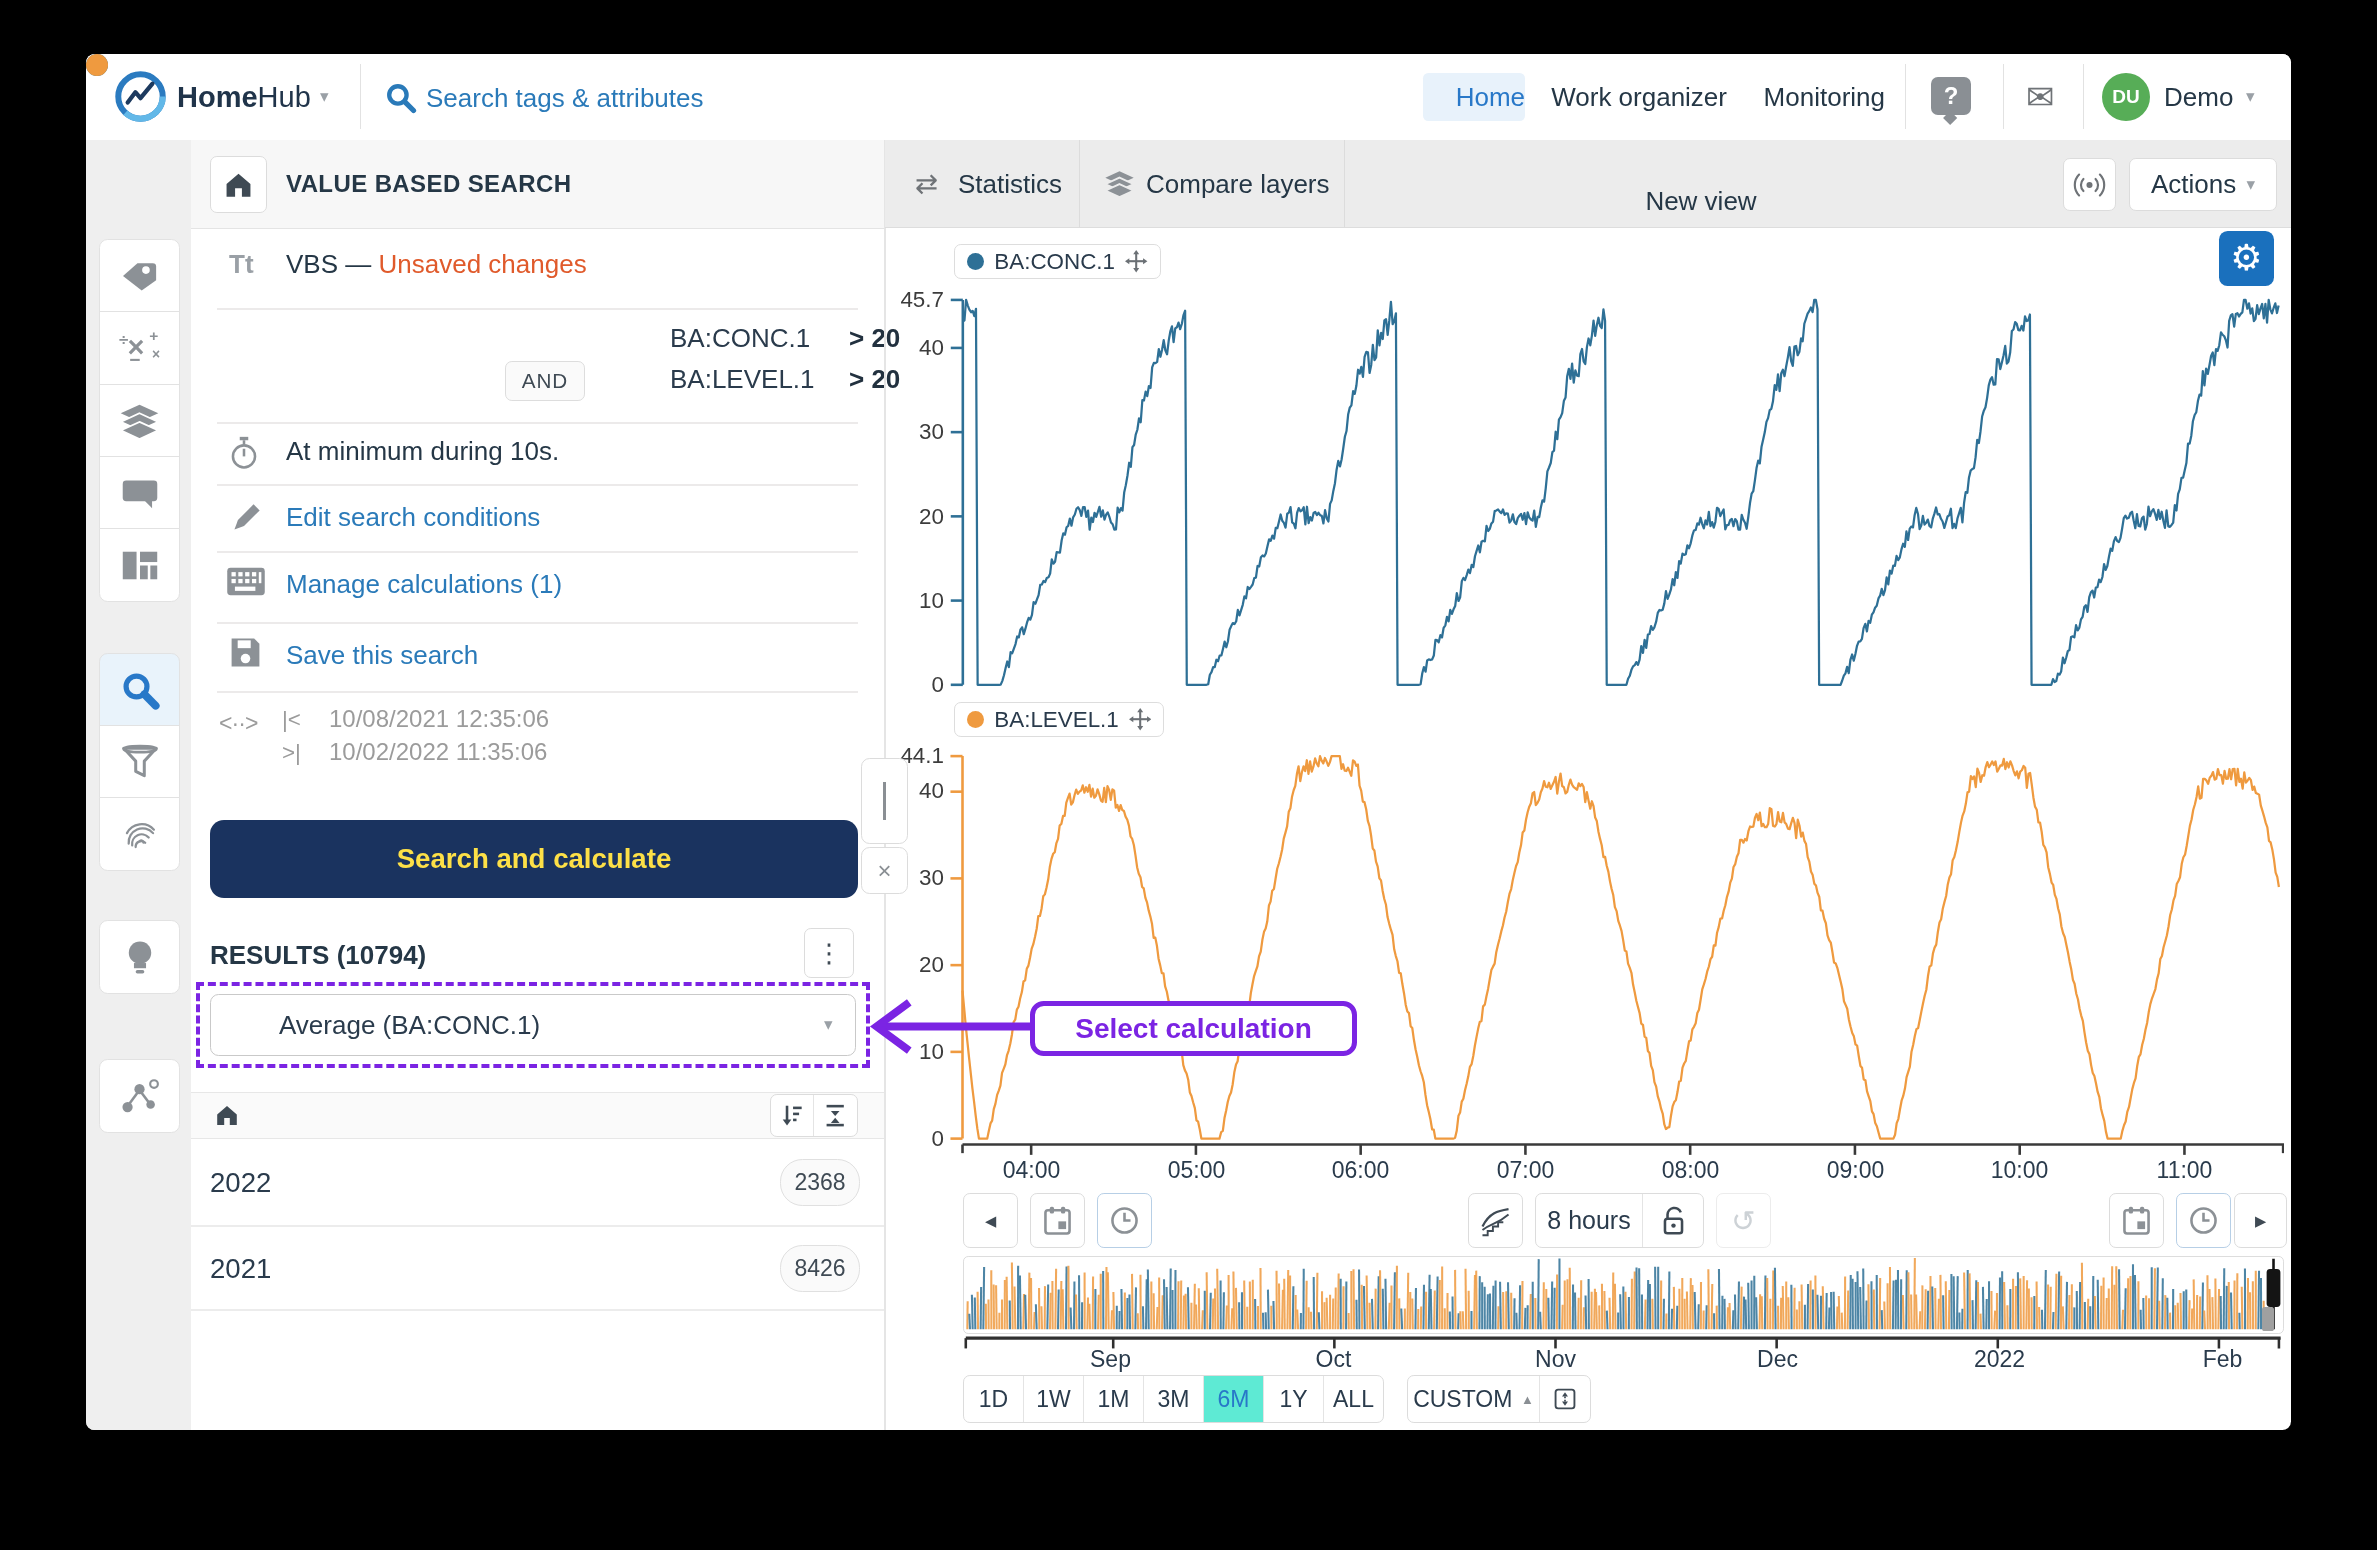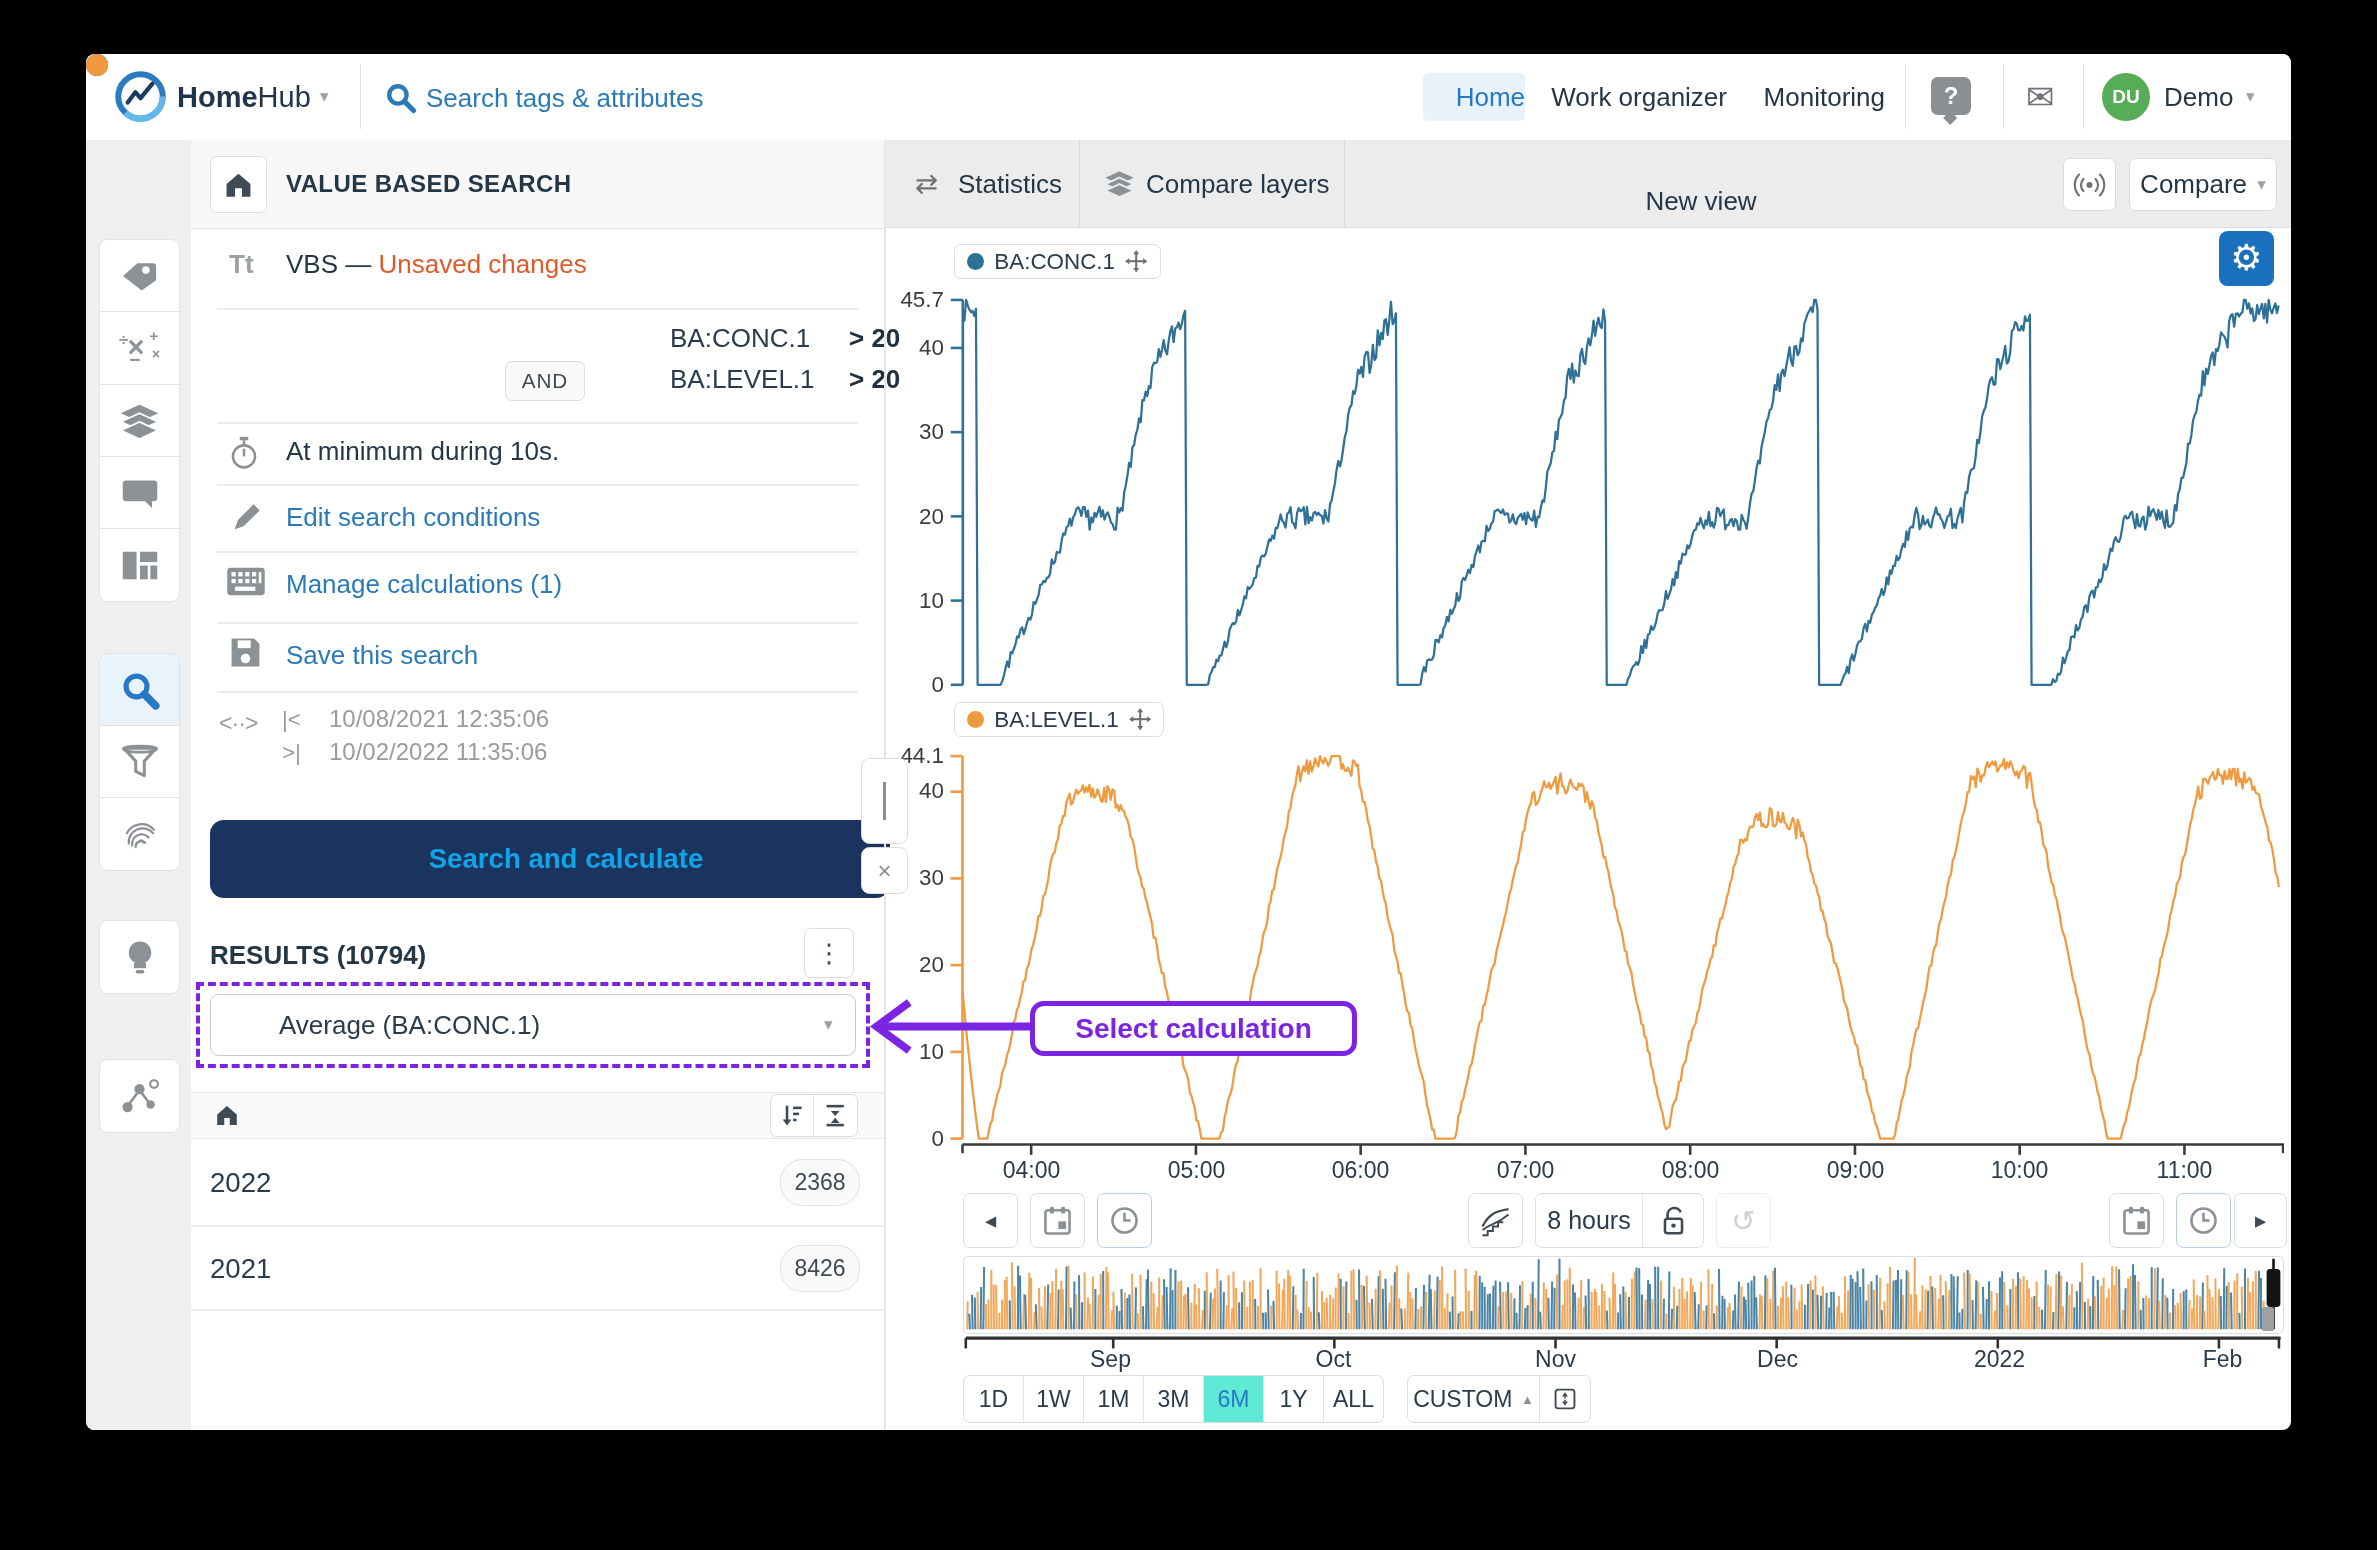--- a/index.html
+++ b/index.html
@@ -37,21 +37,21 @@
   
   .panel-h{position:absolute;left:105px;top:86px;width:693px;height:88px;background:#f7f7f7;border-bottom:0.9px solid #e4e4e4;}
   .whitebtn{background:#fff;border:0.9px solid #dcdcdc;border-radius:6.9px;display:flex;align-items:center;justify-content:center;cursor:pointer;box-sizing:border-box;}
   .ptitle{position:absolute;left:200px;top:86px;height:88px;line-height:88px;font-size:24px;font-weight:700;color:#253746;letter-spacing:0.4px;}
   .link{color:#2a7ab9;font-size:26px;cursor:pointer;}
   .dot{width:22.4px;height:22.4px;border-radius:50%;position:absolute;}
   .andpill{position:absolute;left:419px;top:307px;width:78px;height:38px;background:#fafafa;border:0.9px solid #ddd;border-radius:6.9px;font-size:20.7px;color:#3f4a54;letter-spacing:0.9px;text-align:center;line-height:38px;}
   .condlabel{font-size:26px;color:#2a3b4c;}
   .condop{font-size:26px;font-weight:700;color:#22313f;}
   .gray{color:#9b9b9b;}
-  .searchbtn{position:absolute;left:124px;top:766px;width:648px;height:78px;background:#1a335f;border-radius:14px;color:#0ea5e9;font-size:27.6px;font-weight:700;text-align:center;line-height:78px;cursor:pointer;padding-left:32px;}
+  .searchbtn{position:absolute;left:124px;top:766px;width:648px;height:78px;background:#1a335f;border-radius:14px;color:#fde047;font-size:27.6px;font-weight:700;text-align:center;line-height:78px;cursor:pointer;}
   .dashedbox{position:absolute;left:110px;top:928px;width:674px;height:86px;border:4.3px dashed #7b24e3;box-sizing:border-box;}
   .dropdown{position:absolute;left:124px;top:940px;width:646px;height:62px;background:#fff;border:0.9px solid #c9c9c9;border-radius:8.6px;box-sizing:border-box;cursor:pointer;}
   .tablehead{position:absolute;left:105px;top:1038px;width:693px;height:47px;background:#fafafa;border-top:0.9px solid #e7e7e7;border-bottom:0.9px solid #e7e7e7;box-sizing:border-box;}
   .badge{position:absolute;left:694px;width:78px;height:45px;background:#fafafa;border:0.9px solid #e0e0e0;border-radius:22.4px;font-size:23px;color:#3f4a54;text-align:center;line-height:45px;}
   .rowyear{position:absolute;left:124px;font-size:27.6px;color:#2a3b4c;}
   
   .split{position:absolute;left:798px;top:86px;width:1.7px;height:1290px;background:#e5e5e5;}
   
   .chartbar{position:absolute;left:799px;top:86px;width:1406px;height:88px;background:#ececec;border-bottom:0.9px solid #ddd;box-sizing:border-box;}
   .cbseg{position:absolute;top:86px;height:88px;line-height:88px;font-size:26px;color:#253746;cursor:pointer;}
@@ -330,21 +330,21 @@
       <circle cx="19" cy="15" r="3.5" fill="#6f7377"></circle>
       <g fill="none" stroke="#6f7377" stroke-width="2.5" stroke-linecap="round">
         <path d="M12 8 a10 10 0 0 0 0 14"></path>
           <path d="M26 8 a10 10 0 0 1 0 14"></path>
           <path d="M7 3 a17 17 0 0 0 0 24"></path>
           <path d="M31 3 a17 17 0 0 1 0 24"></path>
       </g>
     </svg>
   </div>
   <div class="whitebtn abs" style="left:2043px;top:104px;width:148px;height:53px;gap:10.3px;font-size:26px;color:#253746;">
-    <span>Compare</span>
+    <span>Actions</span>
     <span class="caret">▾</span>
   </div>
 
   <div class="gearbtn">⚙</div>
 
   <div class="legend" style="left:868px;top:190px;z-index:10;">
     <span class="ldot" style="background:#2e7096"></span>
     <span class="ltxt">BA:CONC.1</span>
     <svg width="22.4" height="22.4" viewBox="0 0 26 26">
       <g stroke="#6b7075" stroke-width="2.4">

